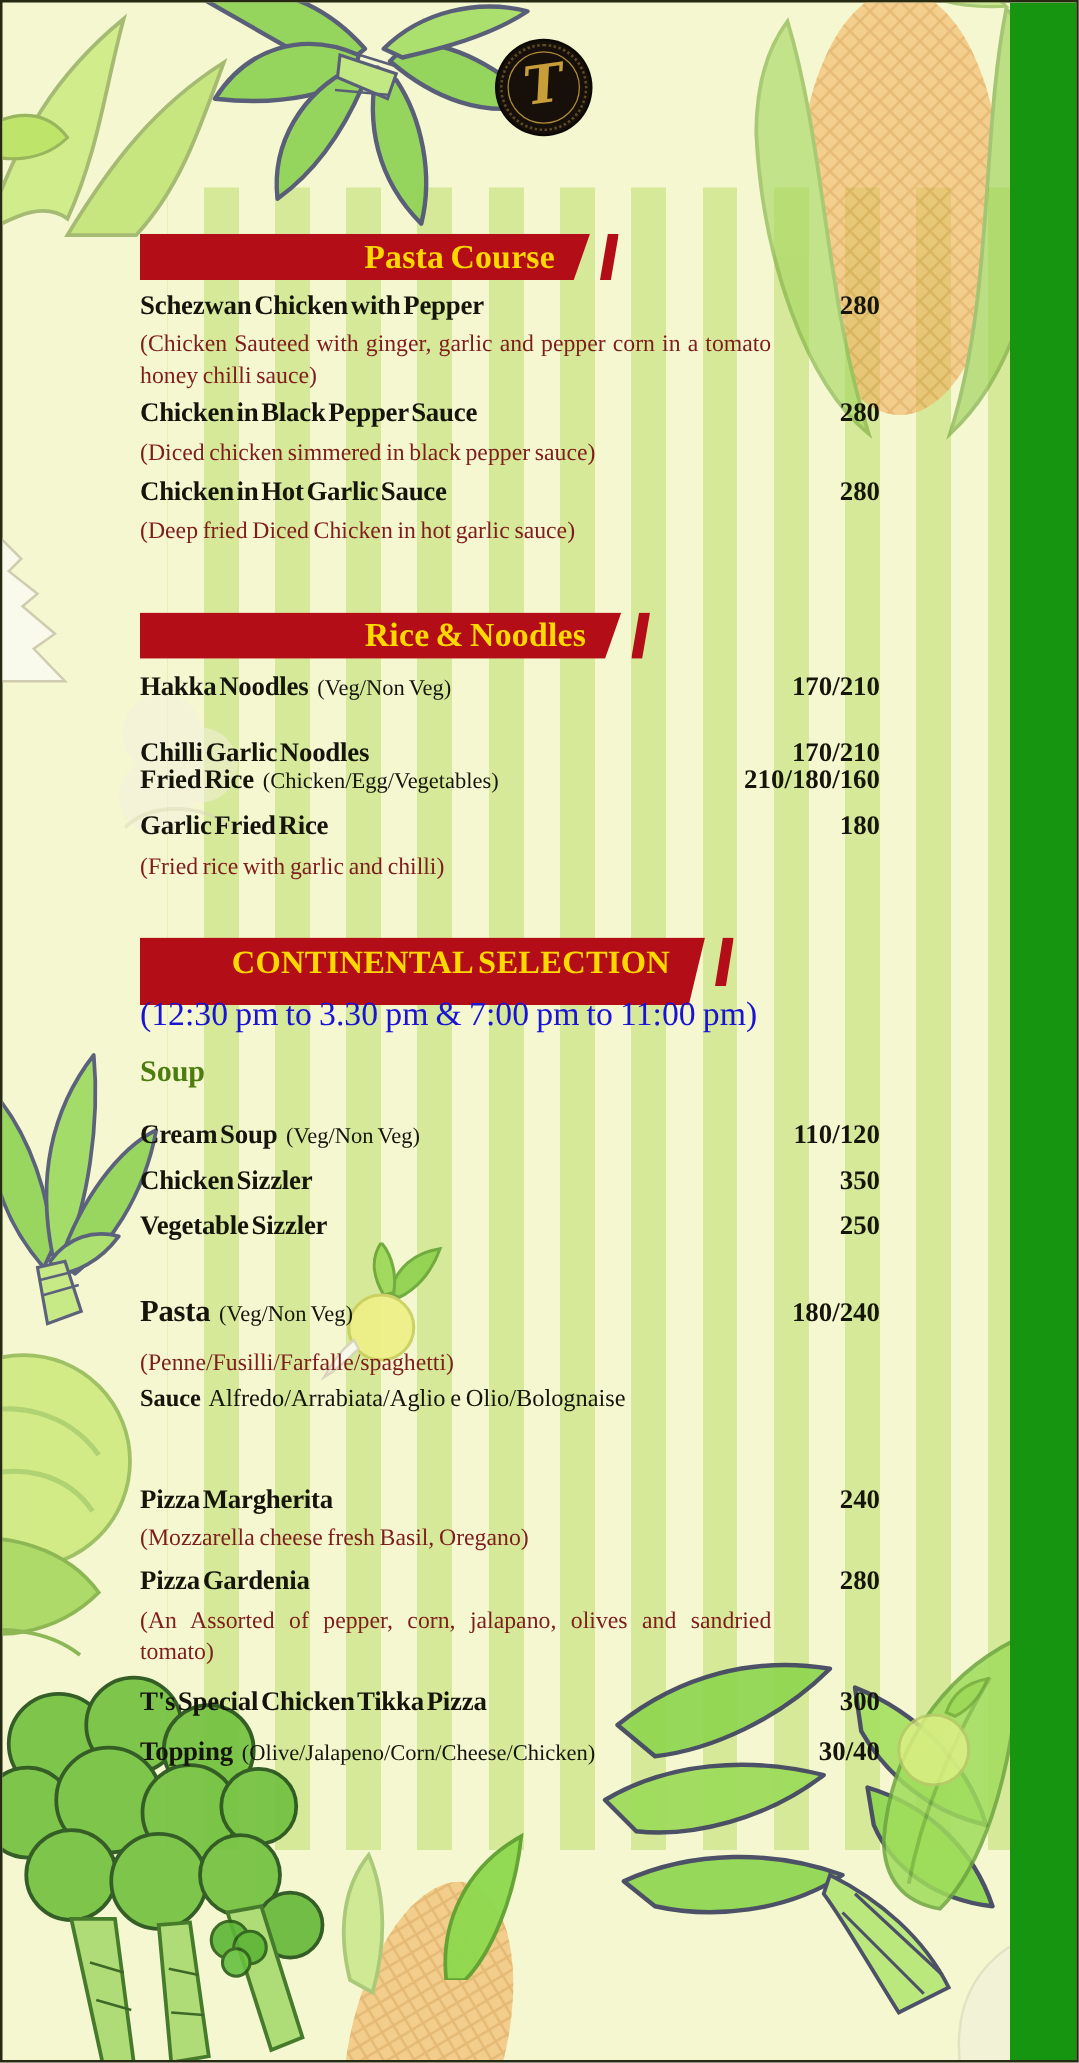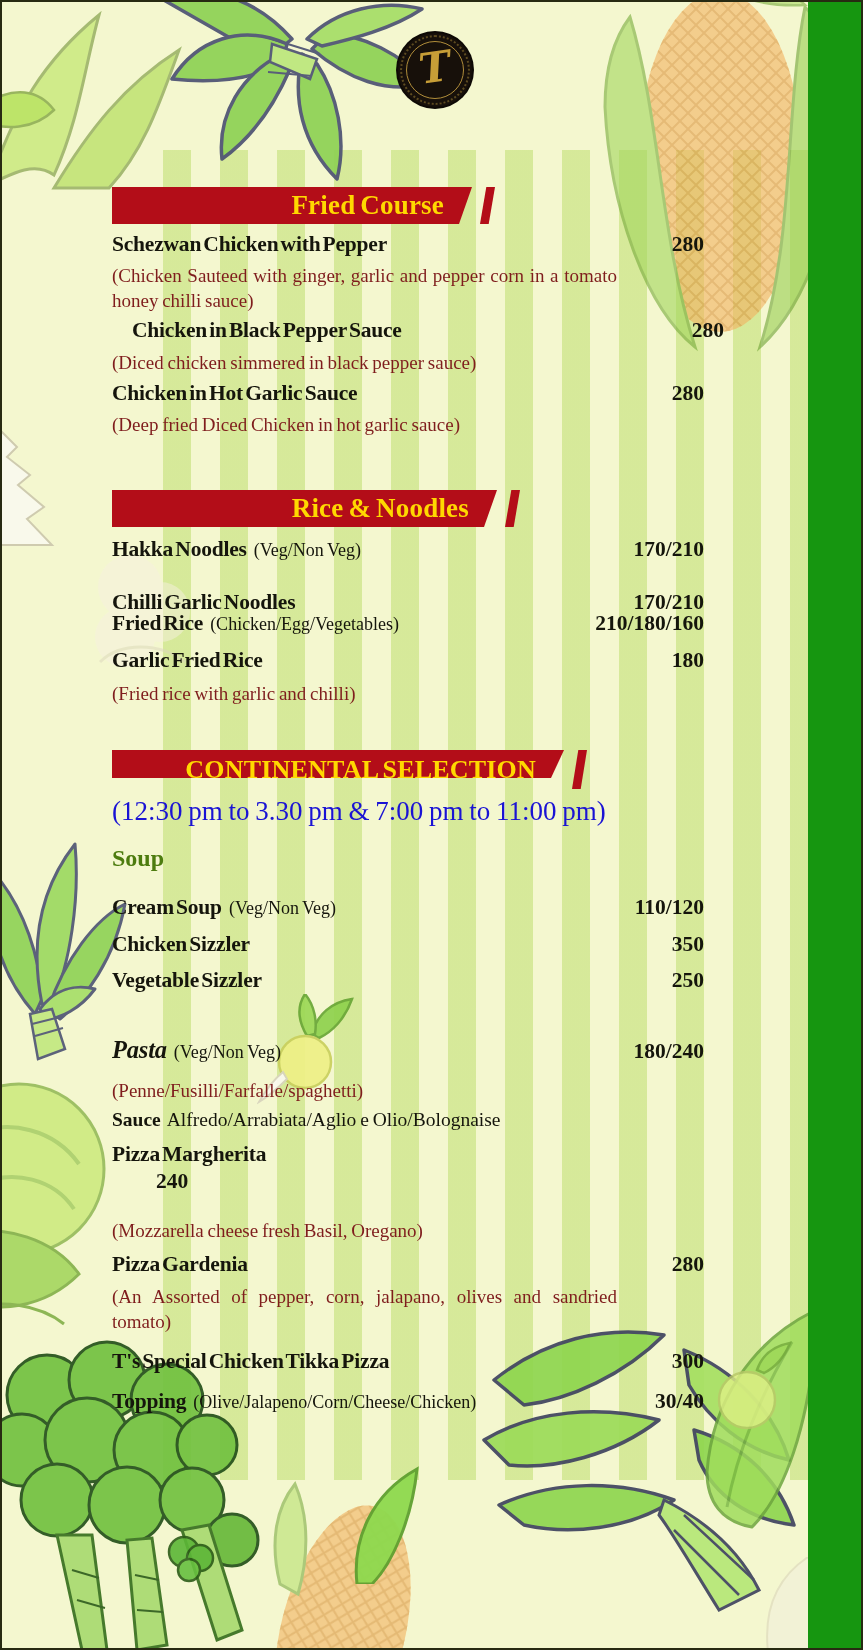--- a/index.html
+++ b/index.html
@@ -35,21 +35,21 @@
   .nm { font-weight:700; font-size:21.5px; word-spacing:-3px; letter-spacing:-.2px; white-space:nowrap; }
   .vr { font-weight:400; font-size:18px; margin-left:7px; word-spacing:-1px; white-space:nowrap; }
   .pr { font-weight:700; font-size:21.5px; white-space:nowrap;padding-left:44px; }
   .left { display:flex; align-items:baseline; }
   .desc { position:absolute; left:110px; width:505px; font-size:19px; line-height:1.32;
           color:#7f1d1d; text-align:justify; word-spacing:-1px; z-index:10; }
   .timing { position:absolute; left:110px; font-size:27px; color:#1a13d4; z-index:10; word-spacing:-1px; }
   .subhead { position:absolute; left:110px; font-size:24px; font-weight:700; color:#4d7c0f; z-index:10; }
   .sauceline { position:absolute; left:110px; font-size:19.5px; color:#15150c; z-index:10; word-spacing:-1px; }
   .sauceline .lead { font-weight:700; margin-right:6px; }
-  .row.big .nm { font-size:24.5px;font-style:italic; }
+  .row.big .nm { font-size:24.5px; }
 </style>
 </head>
 <body>
 
 <div id="page">
 
   <div class="stripes"></div>
 
   <svg class="deco" style="left:-18px;top:-12px;opacity:.9" width="220" height="200" viewBox="0 0 220 200">
     <g stroke="#9db469" stroke-width="3" fill="#cdea83">
@@ -193,33 +193,33 @@
   <svg class="deco" style="left:756px;top:1555px;opacity:.55" width="55" height="95" viewBox="0 0 55 95">
     <path d="M50 0 C20 20 5 50 10 95 L55 95 L55 10 Z" fill="#f2eedd" stroke="#d8d2b8" stroke-width="2"></path>
   </svg>
 
   <div class="logo">
     <span class="ring"></span>
     <span class="mono">T</span>
   </div>
 
   <div class="banner" style="top:185px;width:360px;">
-    <span class="t">Fried Course</span>
+    <span class="t">Pasta Course</span>
   </div>
   <div class="tip" style="left:478px;top:185px;"></div>
 
   <div class="row" style="top:229px;">
     <span class="left">
         <span class="nm">Schezwan Chicken with Pepper</span>
       </span>
     <span class="pr">280</span>
   </div>
   <div class="desc" style="top:261px;">(Chicken Sauteed with ginger, garlic and pepper corn in a tomato honey chilli sauce)</div>
 
-  <div class="row" style="top:315px;margin-left:20px;">
+  <div class="row" style="top:315px;">
     <span class="left">
         <span class="nm">Chicken in Black Pepper Sauce</span>
       </span>
     <span class="pr">280</span>
   </div>
   <div class="desc" style="top:348px;">(Diced chicken simmered in black pepper sauce)</div>
 
   <div class="row" style="top:378px;">
     <span class="left">
         <span class="nm">Chicken in Hot Garlic Sauce</span>
@@ -254,21 +254,21 @@
     <span class="pr">210/180/160</span>
   </div>
   <div class="row" style="top:645px;">
     <span class="left">
         <span class="nm">Garlic Fried Rice</span>
       </span>
     <span class="pr">180</span>
   </div>
   <div class="desc" style="top:679px;">(Fried rice with garlic and chilli)</div>
 
-  <div class="banner" style="top:748px;width:452px;height:28px;">
+  <div class="banner" style="top:748px;width:452px;height:54px;">
     <span class="t" style="line-height:39px;font-size:26px;">CONTINENTAL SELECTION</span>
   </div>
   <div class="tip" style="left:570px;top:748px;height:39px;"></div>
 
   <div class="timing" style="top:794px;">(12:30 pm to 3.30 pm &amp; 7:00 pm to 11:00 pm)</div>
   <div class="subhead" style="top:843px;">Soup</div>
 
   <div class="row" style="top:892px;">
     <span class="left">
         <span class="nm">Cream Soup</span>
@@ -294,21 +294,21 @@
         <span class="nm">Pasta</span>
         <span class="vr">(Veg/Non Veg)</span>
       </span>
     <span class="pr">180/240</span>
   </div>
   <div class="desc" style="top:1076px;">(Penne/Fusilli/Farfalle/spaghetti)</div>
   <div class="sauceline" style="top:1107px;">
     <span class="lead">Sauce</span><span>Alfredo/Arrabiata/Aglio e Olio/Bolognaise</span>
   </div>
 
-  <div class="row" style="top:1139px;flex-direction:column;">
+  <div class="row" style="top:1184px;">
     <span class="left">
         <span class="nm">Pizza Margherita</span>
       </span>
     <span class="pr">240</span>
   </div>
   <div class="desc" style="top:1216px;">(Mozzarella cheese fresh Basil, Oregano)</div>
 
   <div class="row" style="top:1249px;">
     <span class="left">
         <span class="nm">Pizza Gardenia</span>

